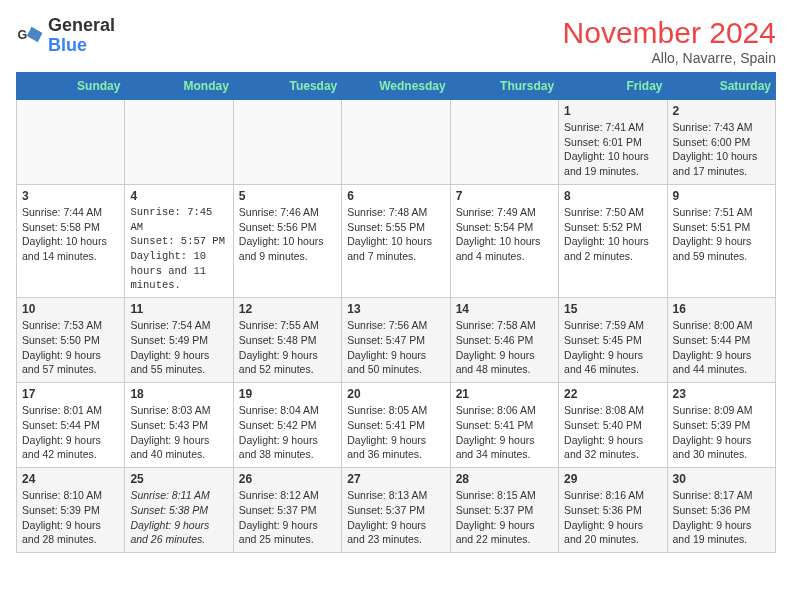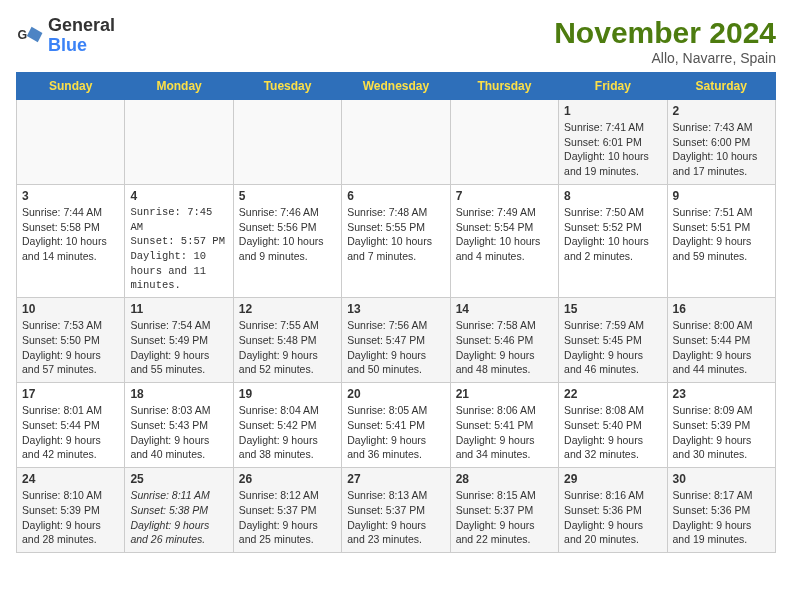--- a/index.html
+++ b/index.html
@@ -30,37 +30,37 @@
     .logo-text span.blue { color: #3b82f6; }
     .logo-icon {
       width: 28px;
       height: 28px;
     }
     .title-block {
       text-align: right;
     }
     .month-title {
       font-size: 30px;
-      font-weight: bold;
-      color: #4d7c0f;
+      font-weight: normal;
+      color: #ef4444;
     }
     .location {
       font-size: 14px;
       color: #555;
     }
     .calendar {
       width: 100%;
       border-collapse: collapse;
       font-size: 11px;
     }
     .calendar th {
       background: #2e6fba;
-      color: #fde047;
+      color: #86efac;
       padding: 6px 4px;
-      text-align: center;
+      text-align: right;
       font-size: 12px;
       font-weight: bold;
       border: 1px solid #2e6fba;
     }
     .calendar td {
       vertical-align: top;
       padding: 4px 5px;
       border: 1px solid #ccc;
       width: calc(100% / 7);
       min-height: 80px;

